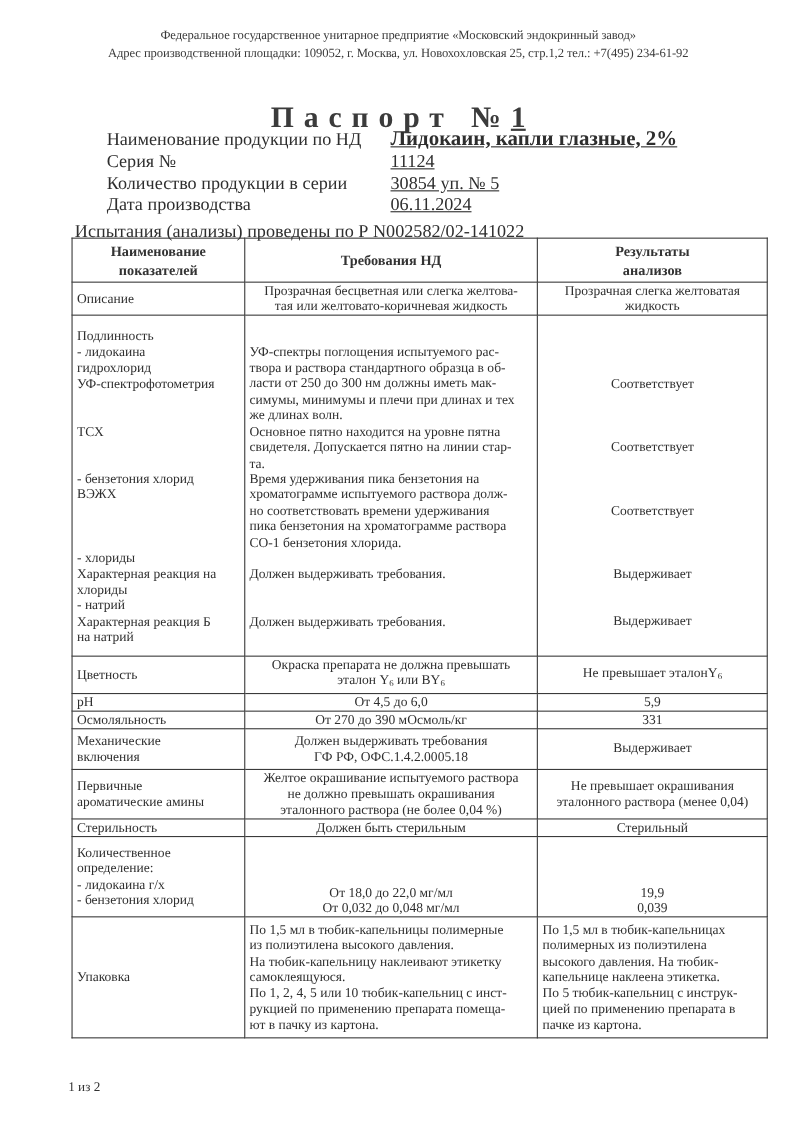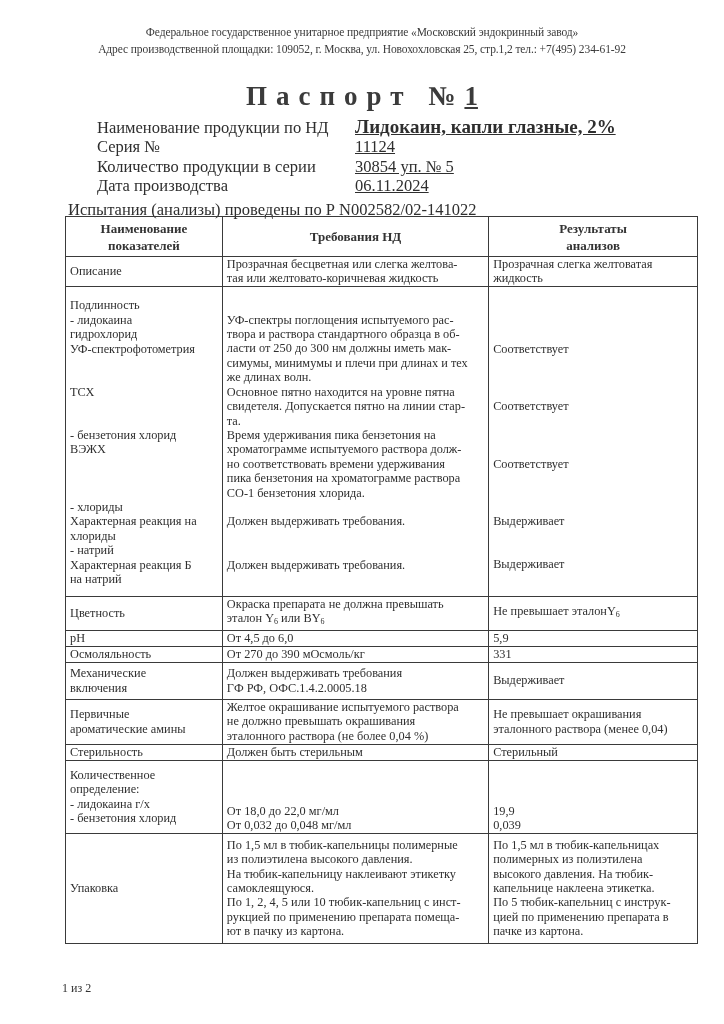--- a/index.html
+++ b/index.html
@@ -4,38 +4,38 @@
 <style>
   html, body { margin: 0; padding: 0; }
   body {
     width: 724px; height: 1024px; background: #ffffff; position: relative; overflow: hidden;
     font-family: "Liberation Serif", "DejaVu Serif", serif; color: #2a2a2a;
   }
   .hdr { position: absolute; left: 0; width: 724px; text-align: center; font-size: 11.5px; color: #3a3a3a; letter-spacing: -0.1px; }
   .hdr1 { top: 26px; }
   .hdr2 { top: 43px; }
   .title {
-    position: absolute; top: 81px; left: 0; width: 724px; text-align: center;
+    position: absolute; top: 91px; left: 0; width: 724px; text-align: center;
     font-size: 27px; font-weight: bold; letter-spacing: 9px; color: #3b3b3b;
   }
   .title .num { text-decoration: underline; letter-spacing: 0; }
   .info { position: absolute; left: 68px; font-size: 16.5px; color: #2e2e2e; white-space: nowrap; line-height: 20px; }
   .info .lbl { display: inline-block; width: 258px; margin-left: 29px; }
   .info .val { text-decoration: underline; }
   .info .val.big { font-weight: bold; font-size: 19px; }
   .i1 { top: 117px; } .i2 { top: 137px; } .i3 { top: 157px; } .i4 { top: 176px; } .i5 { top: 200px; }
 
   table.pass {
     position: absolute; top: 216px; left: 65px; width: 633px;
     border-collapse: collapse; font-size: 12.3px; line-height: 14.4px; color: #2f2f2f;
   }
   table.pass td, table.pass th { border: 1px solid #3a3a3a; padding: 0 4px; vertical-align: middle; }
   table.pass th { font-weight: bold; font-size: 13px; line-height: 17px; text-align: center; color: #333; }
   col.c1 { width: 157px; } col.c2 { width: 267px; } col.c3 { width: 209px; }
-  .c { }
+  .c { text-align: center; }
   .l { text-align: left; }
   .ml { white-space: pre-line; }
   .ident td { vertical-align: top; }
   .stack div { line-height: 14.4px; }
   sub { font-size: 8px; vertical-align: -2px; }
   .footer { position: absolute; top: 981px; left: 62px; font-size: 12px; color: #333; }
 </style>
 </head>
 <body>
 

